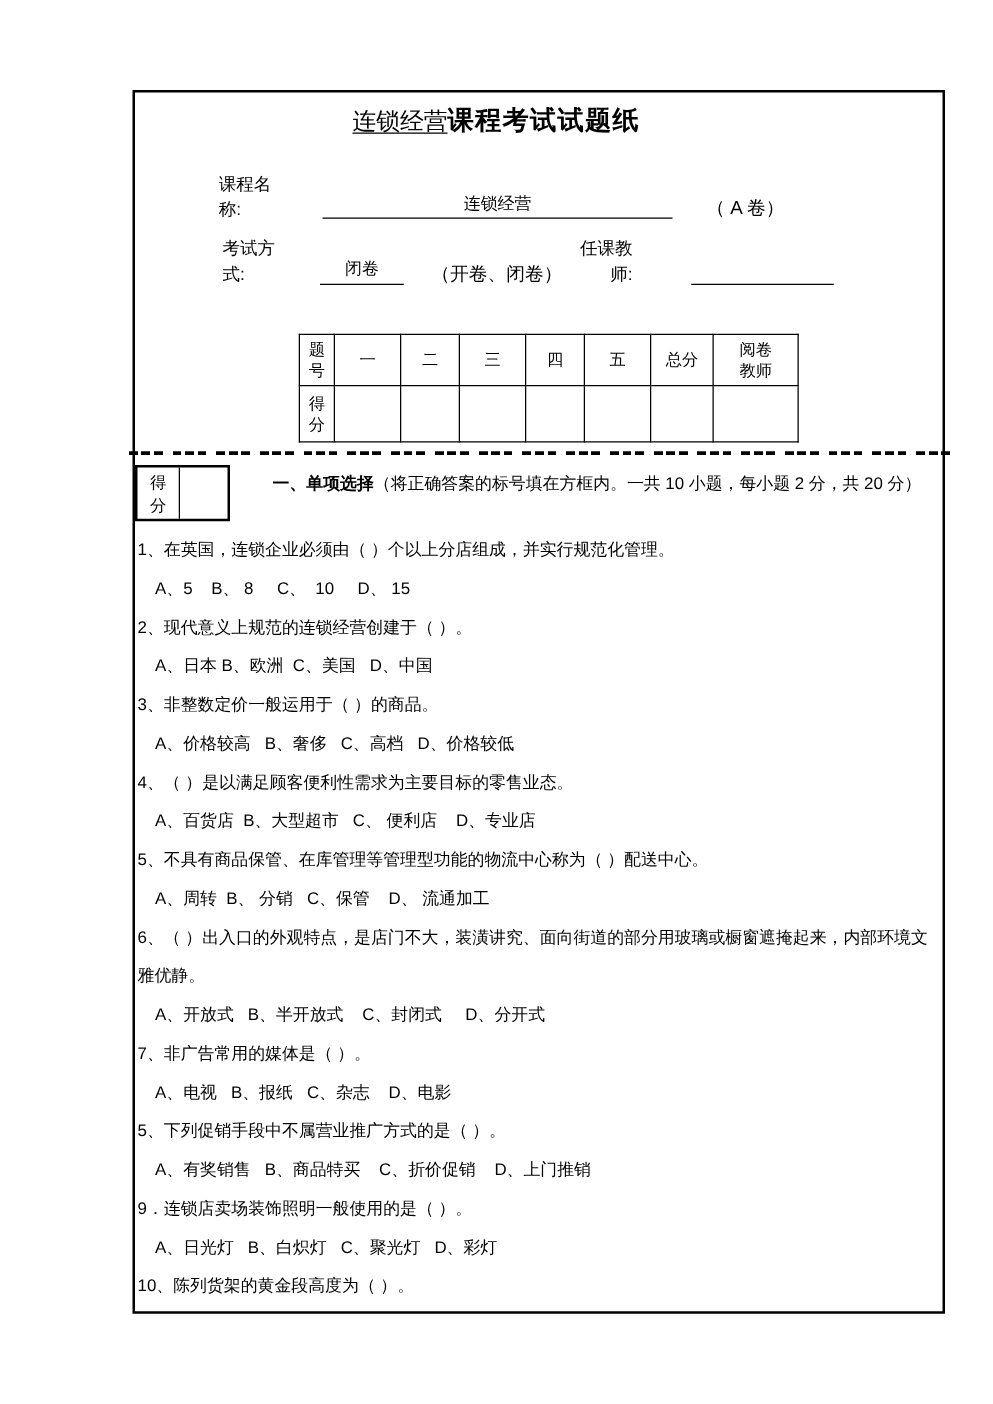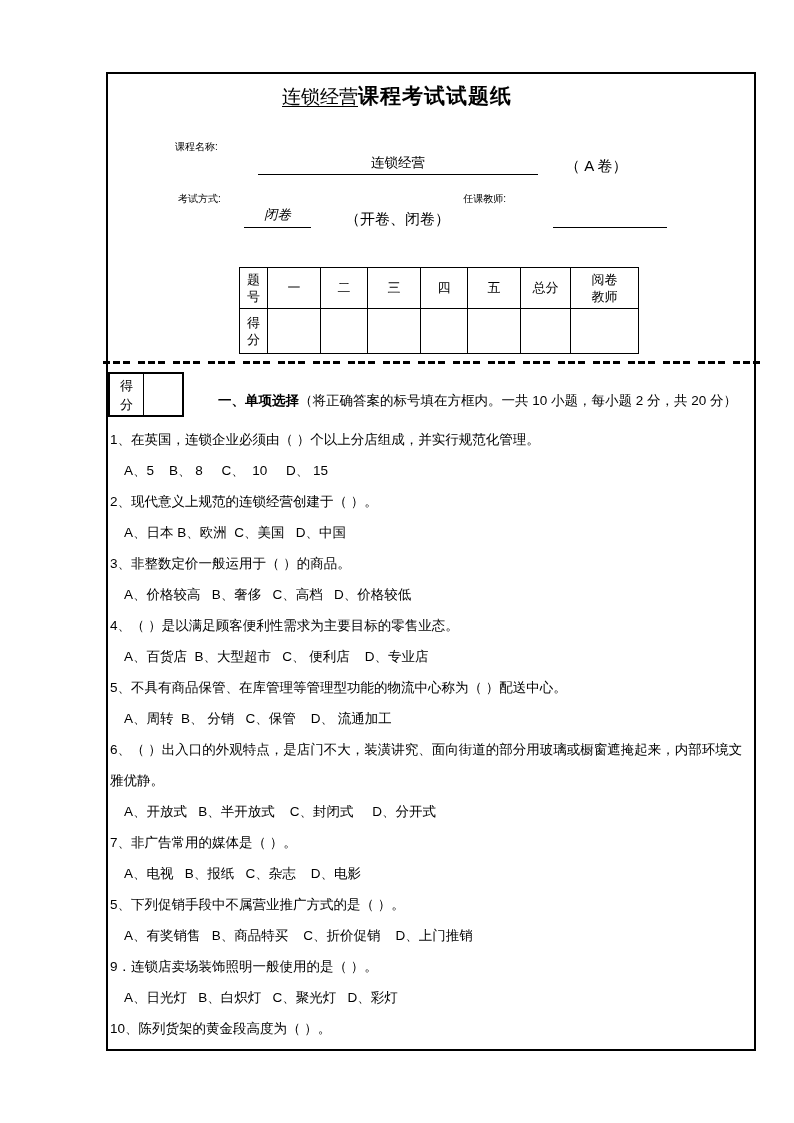--- a/index.html
+++ b/index.html
@@ -16,21 +16,21 @@
     left:106px; top:72px; width:650px; height:979px;
     border:2px solid #000; box-sizing:border-box;
   }
 
   
   .doc-title { left:0; top:82px; width:794px; text-align:center; white-space:pre; }
   .title-underlined { font-size:19px; text-decoration:underline; text-underline-offset:3px; }
   .title-bold { font-size:21px; font-weight:bold; letter-spacing:1px; }
 
   
-  .fld-label { font-size:10px; line-height:20px; word-break:break-all; white-space:normal; }
+  .fld-label { font-size:14px; line-height:20px; word-break:break-all; white-space:normal; }
   .blank {
     border-bottom:1px solid #000; text-align:center;
     font-size:13.5px; box-sizing:border-box;
   }
   .plain-txt { font-size:15px; white-space:pre; }
 
   
   table.score {
     border-collapse:collapse; table-layout:fixed;
     font-size:13px; text-align:center;padding-left:28px;
@@ -56,41 +56,41 @@
     display:flex;
   }
   .score-box .lbl-cell {
     width:34px; border-right:1px solid #000; box-sizing:border-box;
     display:flex; align-items:center; justify-content:center;
   }
   .score-box .lbl-cell div { width:15px; font-size:13px; line-height:19px; word-break:break-all; text-align:center; }
   .score-box .fill-cell { flex:1; }
 
   
-  .section-head { left:218px; top:391px; width:530px; font-size:13.5px; line-height:20px; white-space:pre-wrap; }
+  .section-head { left:218px; top:377px; width:530px; font-size:13.5px; line-height:20px; white-space:pre-wrap; }
   .section-head b { font-weight:bold; }
 
   
   .questions { left:110px; top:424px; width:645px; }
   .questions p { margin:0; font-size:13.5px; line-height:31px; white-space:pre-wrap; }
   .questions p.q-opts { padding-left:14px; }
 </style>
 </head>
 <body>
 
 <div class="abs page-frame"></div>
 
 <div class="abs doc-title"><span class="title-underlined">连锁经营</span><span class="title-bold">课程考试试题纸</span></div>
 
 <div class="abs fld-label" style="left:175px; top:137px; width:46px;">课程名称:</div>
 <div class="abs blank" style="left:258px; top:154px; width:280px; height:21px;">连锁经营</div>
 <div class="abs plain-txt" style="left:565px; top:157px;">（ A 卷）</div>
 
 <div class="abs fld-label" style="left:178px; top:188px; width:46px; line-height:21px;">考试方式:</div>
-<div class="abs blank" style="left:244px; top:206px; width:67px; height:22px;font-style:italic;">闭卷</div>
+<div class="abs blank" style="left:256px; top:206px; width:67px; height:22px;">闭卷</div>
 <div class="abs plain-txt" style="left:345px; top:210px;">（开卷、闭卷）</div>
 <div class="abs fld-label" style="left:460px; top:188px; width:46px; line-height:21px;text-align:right;">任课教师:</div>
 <div class="abs blank" style="left:553px; top:206px; width:114px; height:22px;"></div>
 
 <table class="score abs" style="left:239px; top:267px;">
   <colgroup>
     <col style="width:28px">
       <col style="width:53px">
       <col style="width:47px">
       <col style="width:53px">

